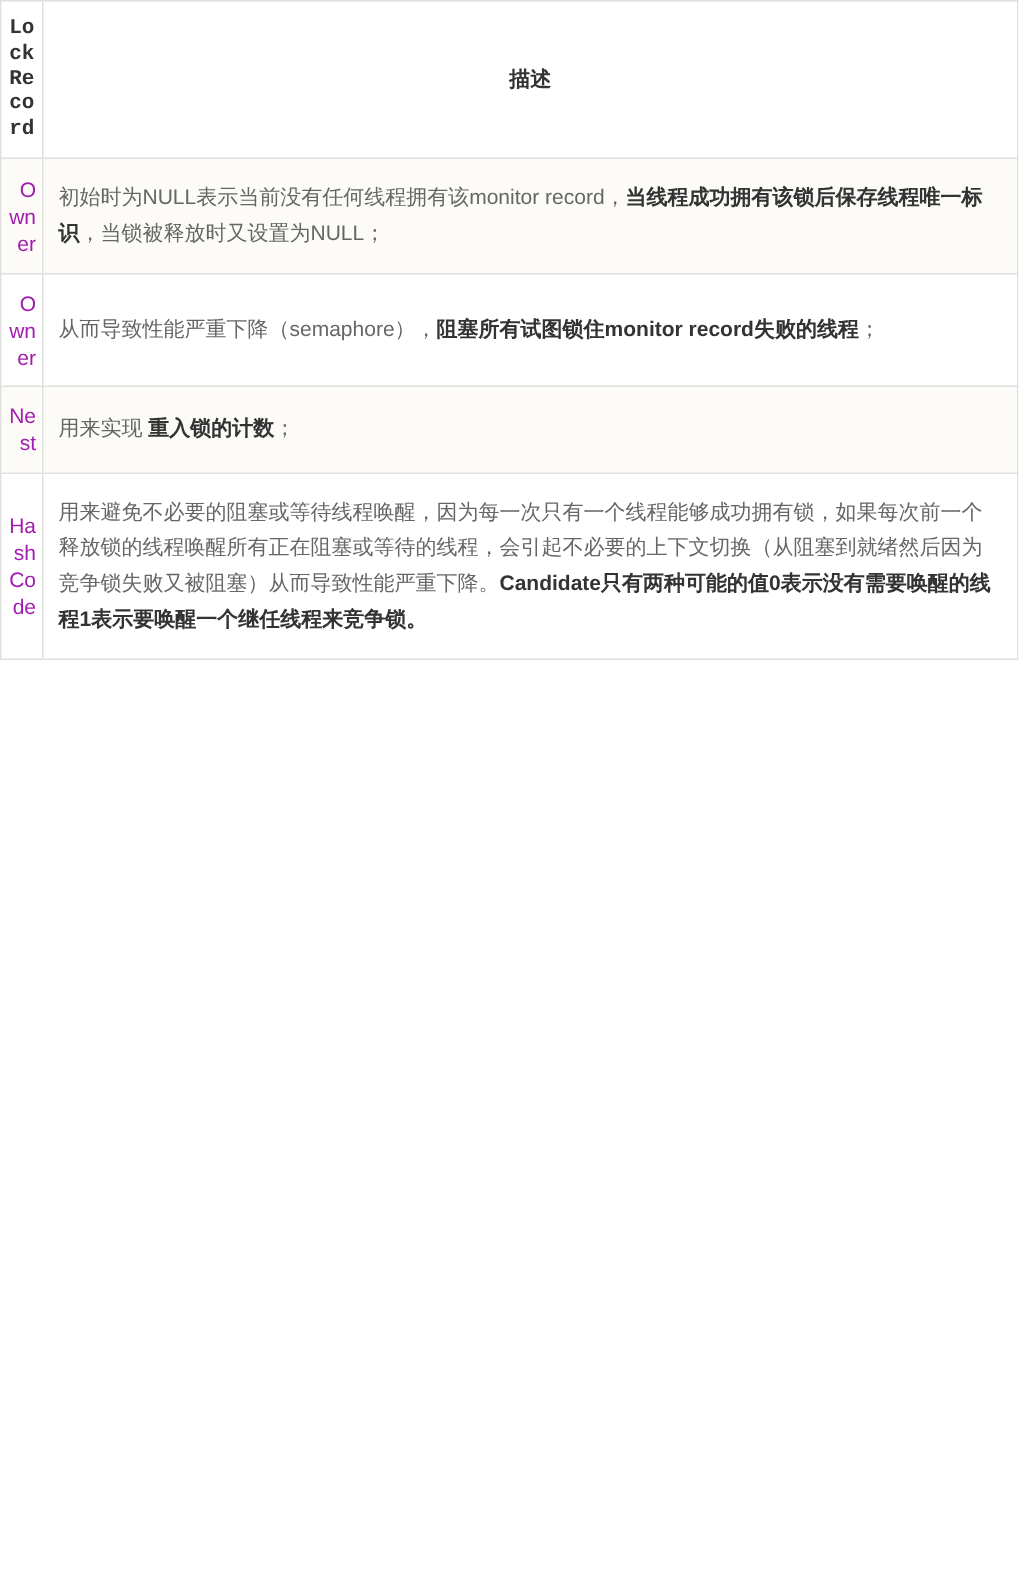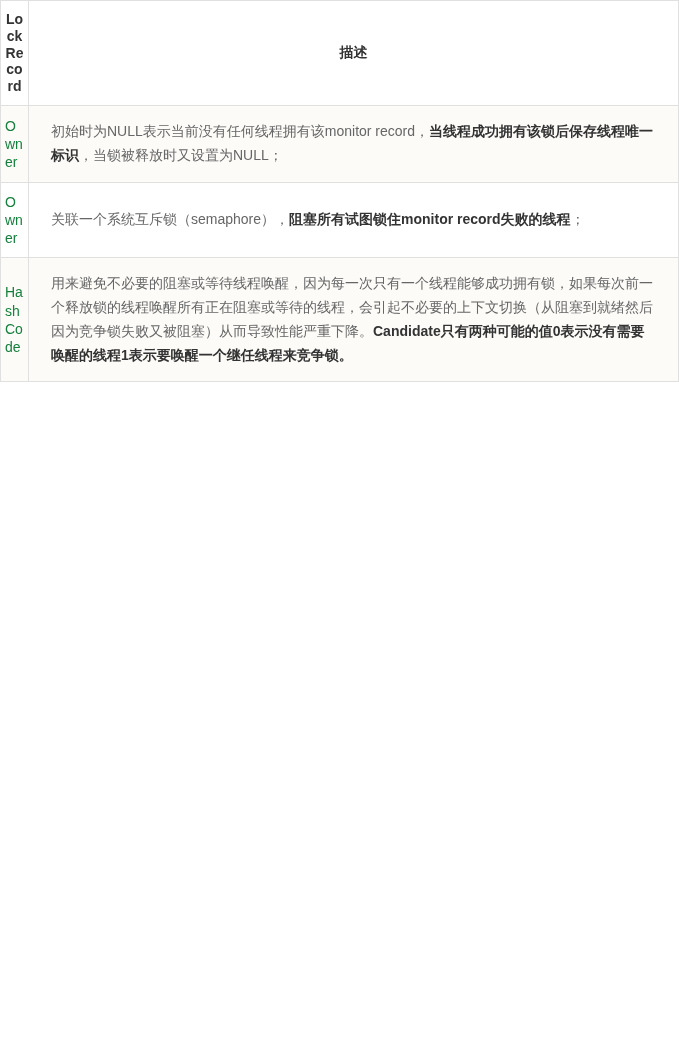--- a/index.html
+++ b/index.html
@@ -33,46 +33,47 @@
     }
     thead th {
       background: #ffffff;
       font-weight: bold;
       text-align: center;
       word-break: break-all;
     }
     thead th.vert {
       text-align: center;
       padding: 10px 4px;
+      font-family: Liberation Mono, monospace;
     }
     .vert-label {
       word-break: break-all;
       line-height: 1.2;
       text-align: center;
       font-weight: bold;
     }
     tbody tr:nth-child(odd) td {
       background: #fcfbf8;
     }
     tbody tr:nth-child(even) td {
       background: #ffffff;
     }
     td.name-cell {
-      text-align: left;
+      text-align: right;
       padding: 10px 4px;
       word-break: break-all;
-      color: #15803d;
+      color: #a21caf;
     }
     .name-text {
       word-break: break-all;
       line-height: 1.3;
     }
     td.desc-cell {
       color: #666;
-      padding: 14px 22px;
+      padding: 14px 10px;
     }
     .desc-cell b, .desc-cell strong {
       color: #333;
       font-weight: bold;
     }
   </style>
 </head>
 <body>
 
 <table>
@@ -92,21 +93,27 @@
   <tr>
         <td class="name-cell">
           <div class="name-text">Owner</div>
         </td>
         <td class="desc-cell"><span>初始时为NULL表示当前没有任何线程拥有该monitor record，</span><strong>当线程成功拥有该锁后保存线程唯一标识</strong><span>，当锁被释放时又设置为NULL；</span></td>
       </tr>
       <tr>
         <td class="name-cell">
           <div class="name-text">Owner</div>
         </td>
-        <td class="desc-cell"><span>关联一个系统互斥锁（semaphore），</span><strong>阻塞所有试图锁住monitor record失败的线程</strong><span>；</span></td>
+        <td class="desc-cell"><span>从而导致性能严重下降（semaphore），</span><strong>阻塞所有试图锁住monitor record失败的线程</strong><span>；</span></td>
+      </tr>
+      <tr>
+        <td class="name-cell">
+          <div class="name-text">Nest</div>
+        </td>
+        <td class="desc-cell"><span>用来实现 </span><strong>重入锁的计数</strong><span>；</span></td>
       </tr>
       <tr>
         <td class="name-cell">
           <div class="name-text">HashCode</div>
         </td>
         <td class="desc-cell"><span>用来避免不必要的阻塞或等待线程唤醒，因为每一次只有一个线程能够成功拥有锁，如果每次前一个释放锁的线程唤醒所有正在阻塞或等待的线程，会引起不必要的上下文切换（从阻塞到就绪然后因为竞争锁失败又被阻塞）从而导致性能严重下降。</span><strong>Candidate只有两种可能的值0表示没有需要唤醒的线程1表示要唤醒一个继任线程来竞争锁。</strong></td>
       </tr>
     </tbody>
 </table>
 

